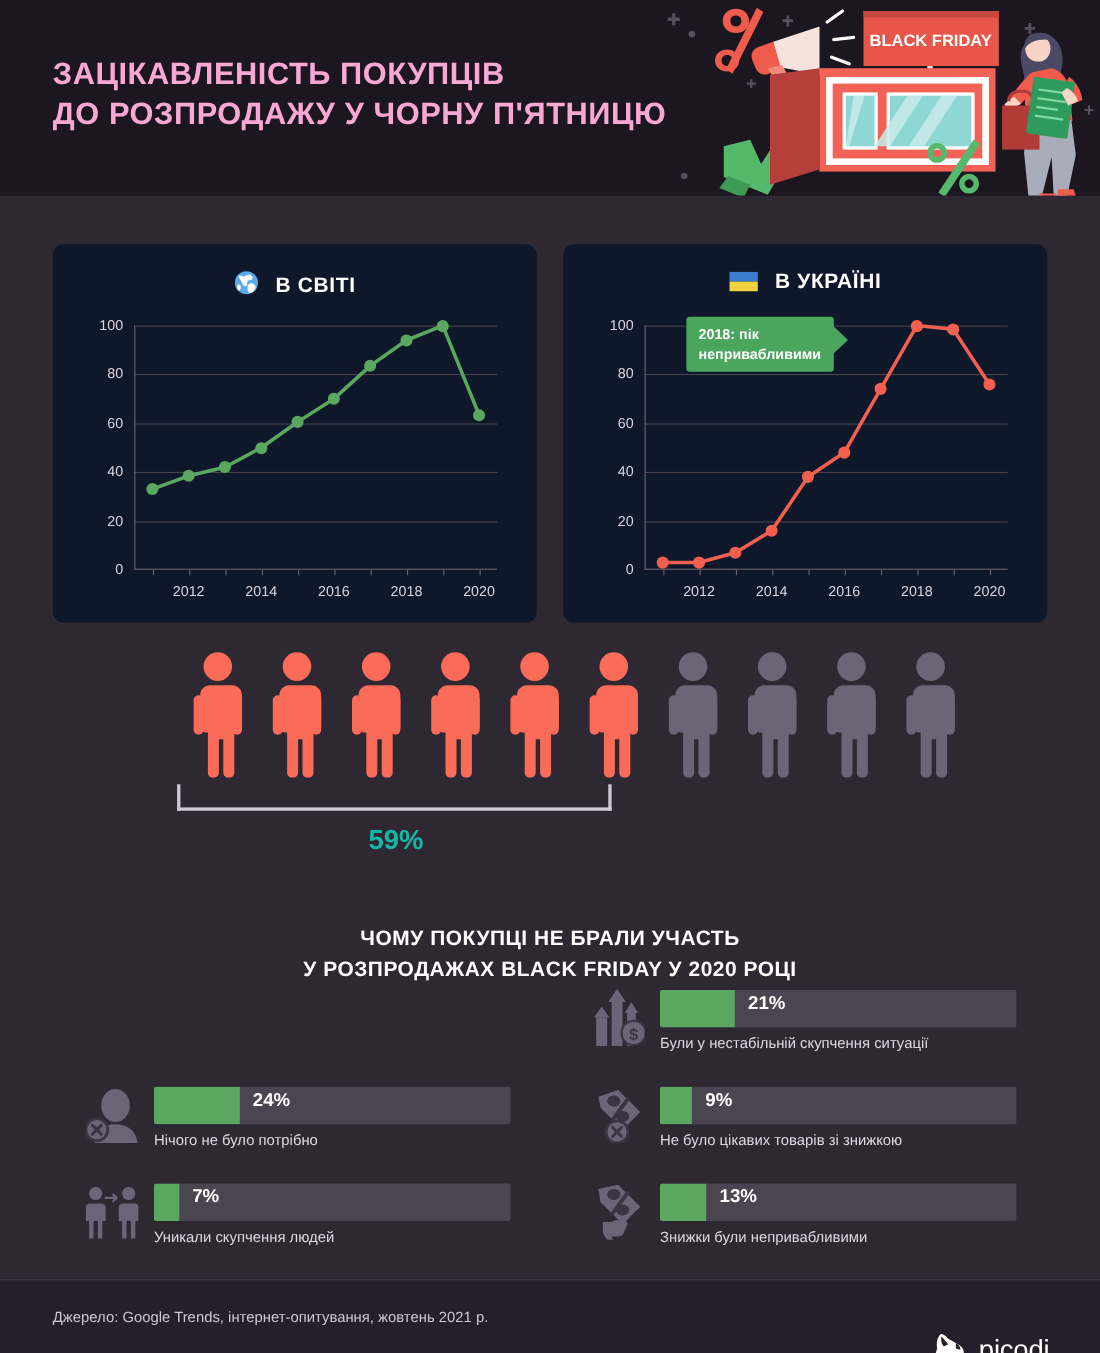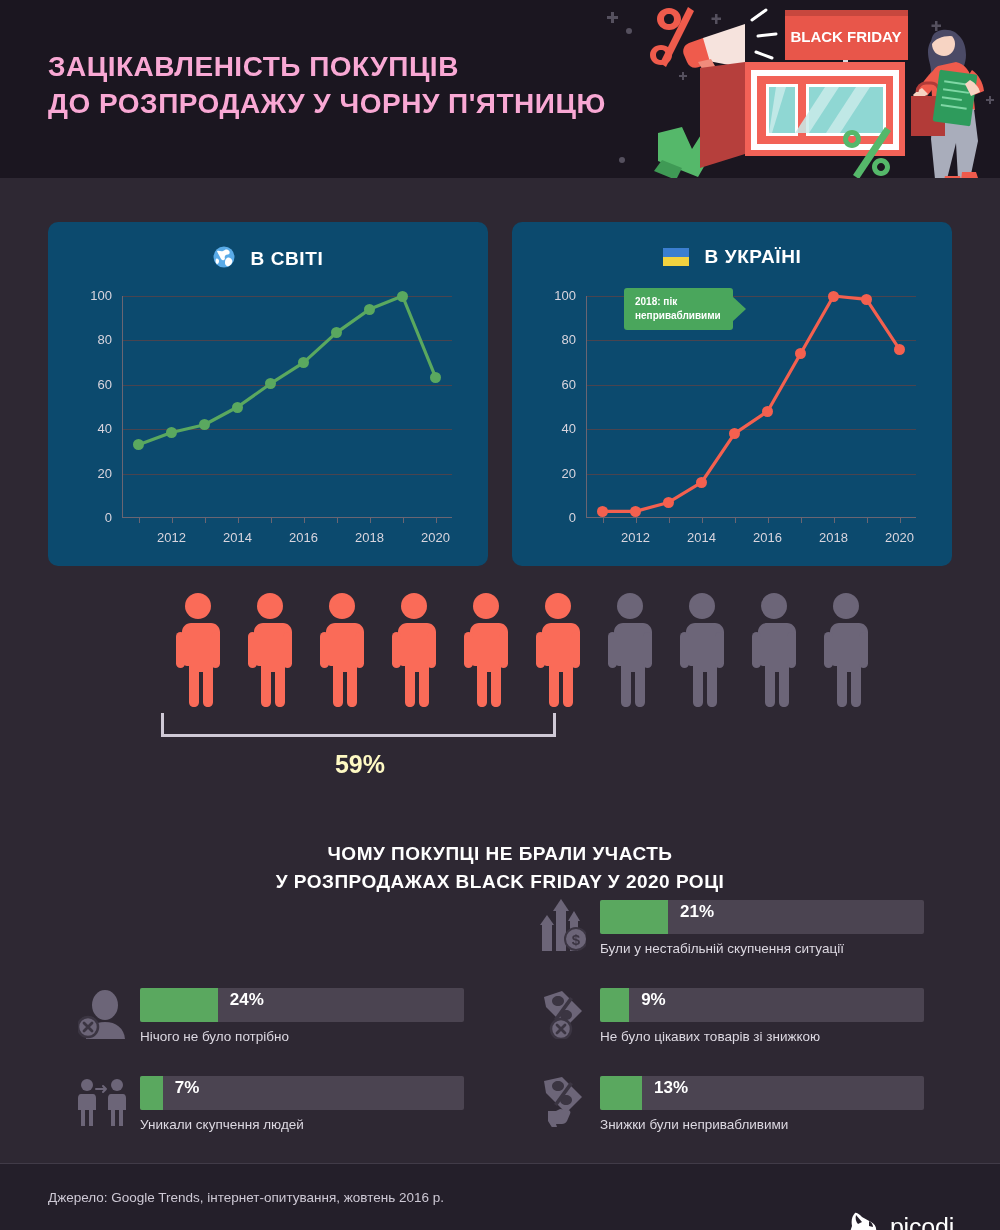--- a/index.html
+++ b/index.html
@@ -25,21 +25,21 @@
   }
   .header-title .l2 { display:block; }
 
   
   .illus { position: absolute; right: 0; top: 0; width: 400px; height: 178px; }
 
   
   .charts { position: absolute; left: 0; top: 178px; width: 1000px; height: 390px; }
   .panel {
     position: absolute; top: 44px; width: 440px; height: 344px;
-    background: #0c4a6e; border-radius: 10px;
+    background: #0f172a; border-radius: 10px;
   }
   .panel.left { left: 48px; }
   .panel.right { left: 512px; }
   .panel-title {
     position: absolute; top: 24px; left: 0; width: 100%;
     text-align: center; color: #fff; font-size: 19px; font-weight: bold;
     letter-spacing: 0.6px;
   }
   .panel-title .flagicon { display:inline-block; vertical-align:-3px; margin-right:10px; }
   .globe-svg, .flag-svg { display:block; }
@@ -55,41 +55,41 @@
   .tick { position: absolute; bottom: -5px; width: 1px; height: 5px; background: #6b6572; }
   .xlabel {
     position: absolute; bottom: -27px; width: 60px; margin-left: -30px;
     text-align: center; color: #d9d5de; font-size: 13px;
   }
   .dot { position: absolute; width: 11px; height: 11px; border-radius: 50%; margin: -5.5px 0 0 -5.5px; }
   .series-svg { position: absolute; left: 0; top: 0; overflow: visible; }
 
   .callout {
     position: absolute; background: #4aa65c; border-radius: 3px;
-    padding: 7px 12px 8px 11px; color: #fff; font-size: 10px; font-weight: bold;
+    padding: 7px 12px 8px 11px; color: #fff; font-size: 13px; font-weight: bold;
     line-height: 1.35; white-space: nowrap;
   }
   .callout::after {
     content: ""; position: absolute; right: -13px; top: 8px;
     border-top: 13px solid transparent; border-bottom: 13px solid transparent;
     border-left: 14px solid #4aa65c;
   }
 
   
   .people-section { position: absolute; left: 0; top: 578px; width: 1000px; height: 250px; }
   .people-row { position: absolute; left: 168px; top: 14px; display: flex; gap: 12px; }
   .person { width: 60px; height: 115px; }
   .bracket {
     position: absolute; left: 161px; top: 135px; width: 395px; height: 24px;
     border-left: 3px solid #cfc9d6; border-right: 3px solid #cfc9d6;
     border-bottom: 3px solid #cfc9d6;
   }
   .pct-big {
     position: absolute; left: 0; top: 172px; width: 720px; text-align: center;
-    color: #fef9c3; font-size: 25px; font-weight: bold;
+    color: #14b8a6; font-size: 25px; font-weight: bold;
   }
   .pct-sub {
     position: absolute; left: 0; top: 203px; width: 720px; text-align: center;
     color: #ece9ef; font-size: 13.5px; line-height: 1.45;
   }
 
   
   .reasons-heading {
     position: absolute; left: 0; top: 840px; width: 1000px; text-align: center;
     color: #ffffff; font-size: 19px; font-weight: bold; line-height: 1.45;
@@ -480,21 +480,21 @@
         <div class="bar-track">
           <div class="bar-fill" style="width: 42.12px; background: rgb(90, 168, 95);"></div>
         </div>
         <div class="bar-value" style="left: 116.12px;">13%</div>
         <div class="bar-label">Знижки були непривабливими</div>
       </div>
     </div>
 
   <div class="footer-rule"></div>
   <div class="footer">
-    <div class="footer-text">Джерело: Google Trends, інтернет-опитування, жовтень 2016 р.</div>
+    <div class="footer-text">Джерело: Google Trends, інтернет-опитування, жовтень 2021 р.</div>
     <div class="logo">
       <svg width="40" height="40" viewBox="0 0 40 40">
         <path d="M12 6c-3 3-4 8-3 13l-3 9c-1 3 1 6 4 7l13 4c3 1 6-1 7-4l3-10c1-4-1-8-5-10l-9-5c-2-2-5-5-7-4z" fill="#ffffff"></path>
         <path d="M13 8c-1 3 0 7 2 9l4-2z" fill="#241f2a"></path>
         <path d="M26 14c2 1 4 3 4 6l-4-1z" fill="#241f2a"></path>
         <circle cx="15" cy="26" r="3" fill="#241f2a"></circle>
         <circle cx="24" cy="31" r="3" fill="#241f2a"></circle>
         <path d="M13 32l14 5" stroke="#241f2a" stroke-width="2" fill="none"></path>
       </svg>
       <span class="logo-text">picodi</span>

